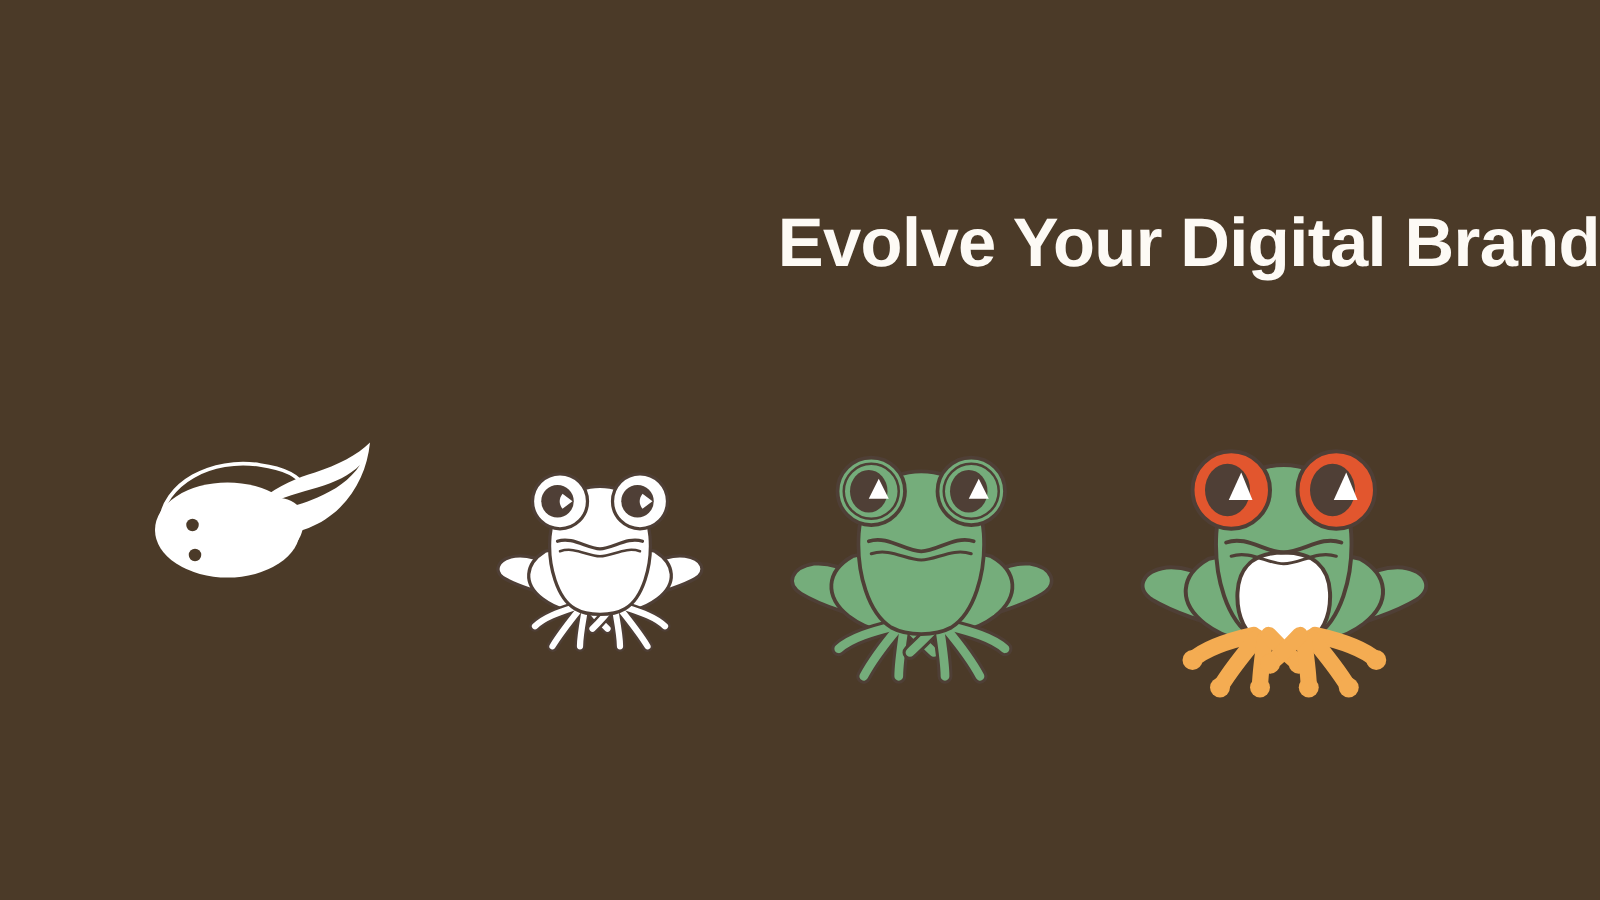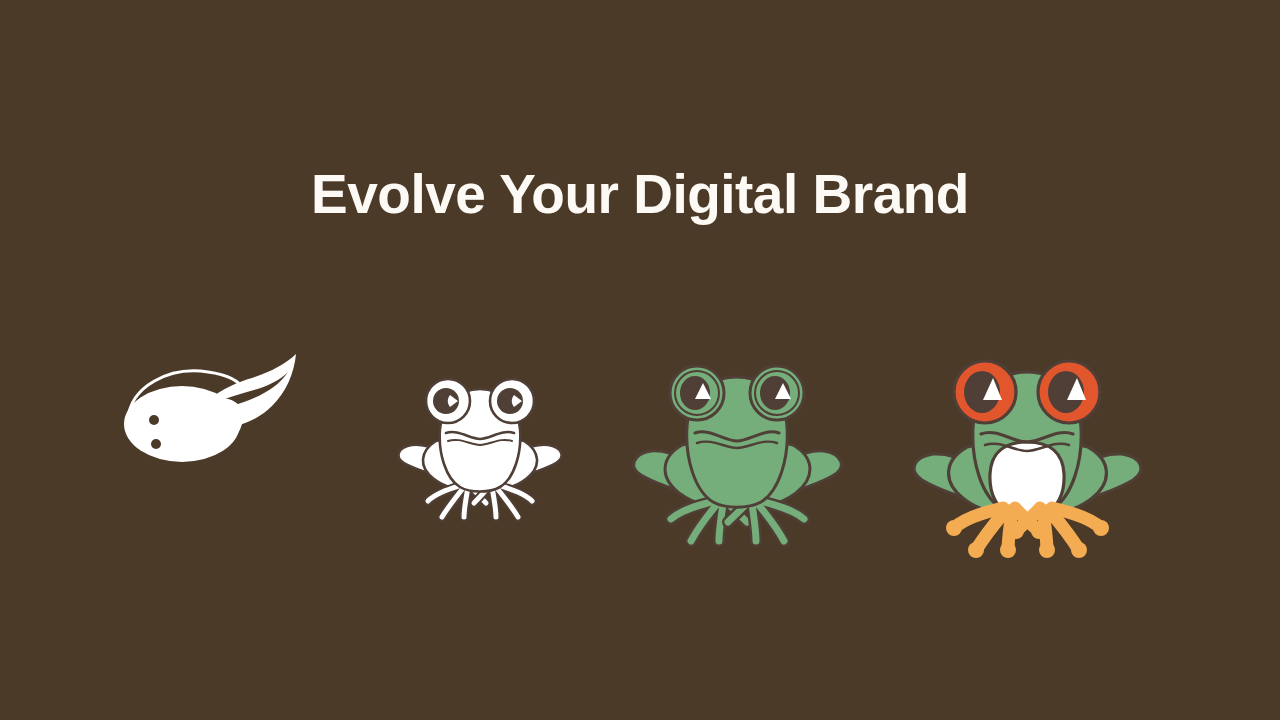--- a/index.html
+++ b/index.html
@@ -18,21 +18,21 @@
   #slide {
     position: absolute;
     inset: 0;
     background: #4b3a28;
   }
   #headline {
     position: absolute;
     left: 0;
     top: 160px;
     width: 1280px;
-    text-align: center;
+    text-align: right;
     color: #fdfaf5;
     font-family: "Liberation Sans", sans-serif;
     font-weight: bold;
     font-size: 55px;
     line-height: 68px;
     letter-spacing: -0.5px;
     white-space: nowrap;
   }
   #stages {
     position: absolute;

